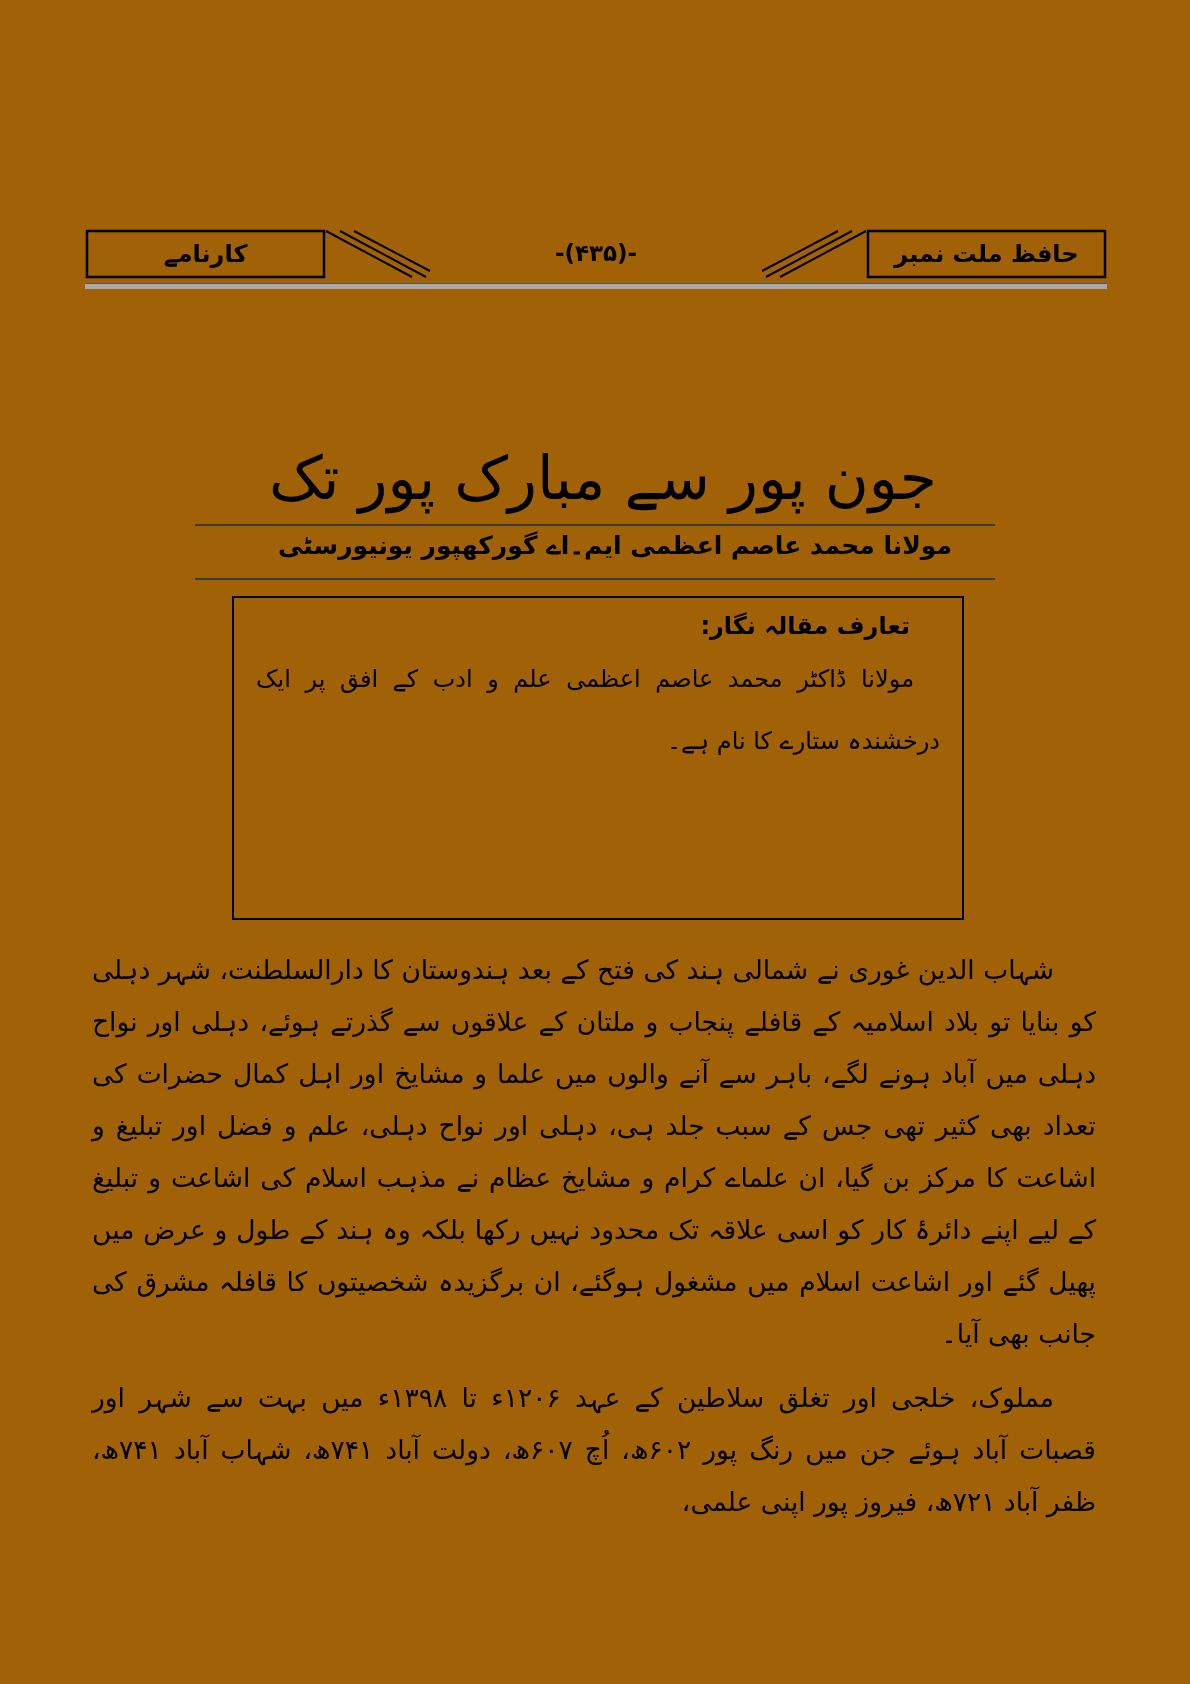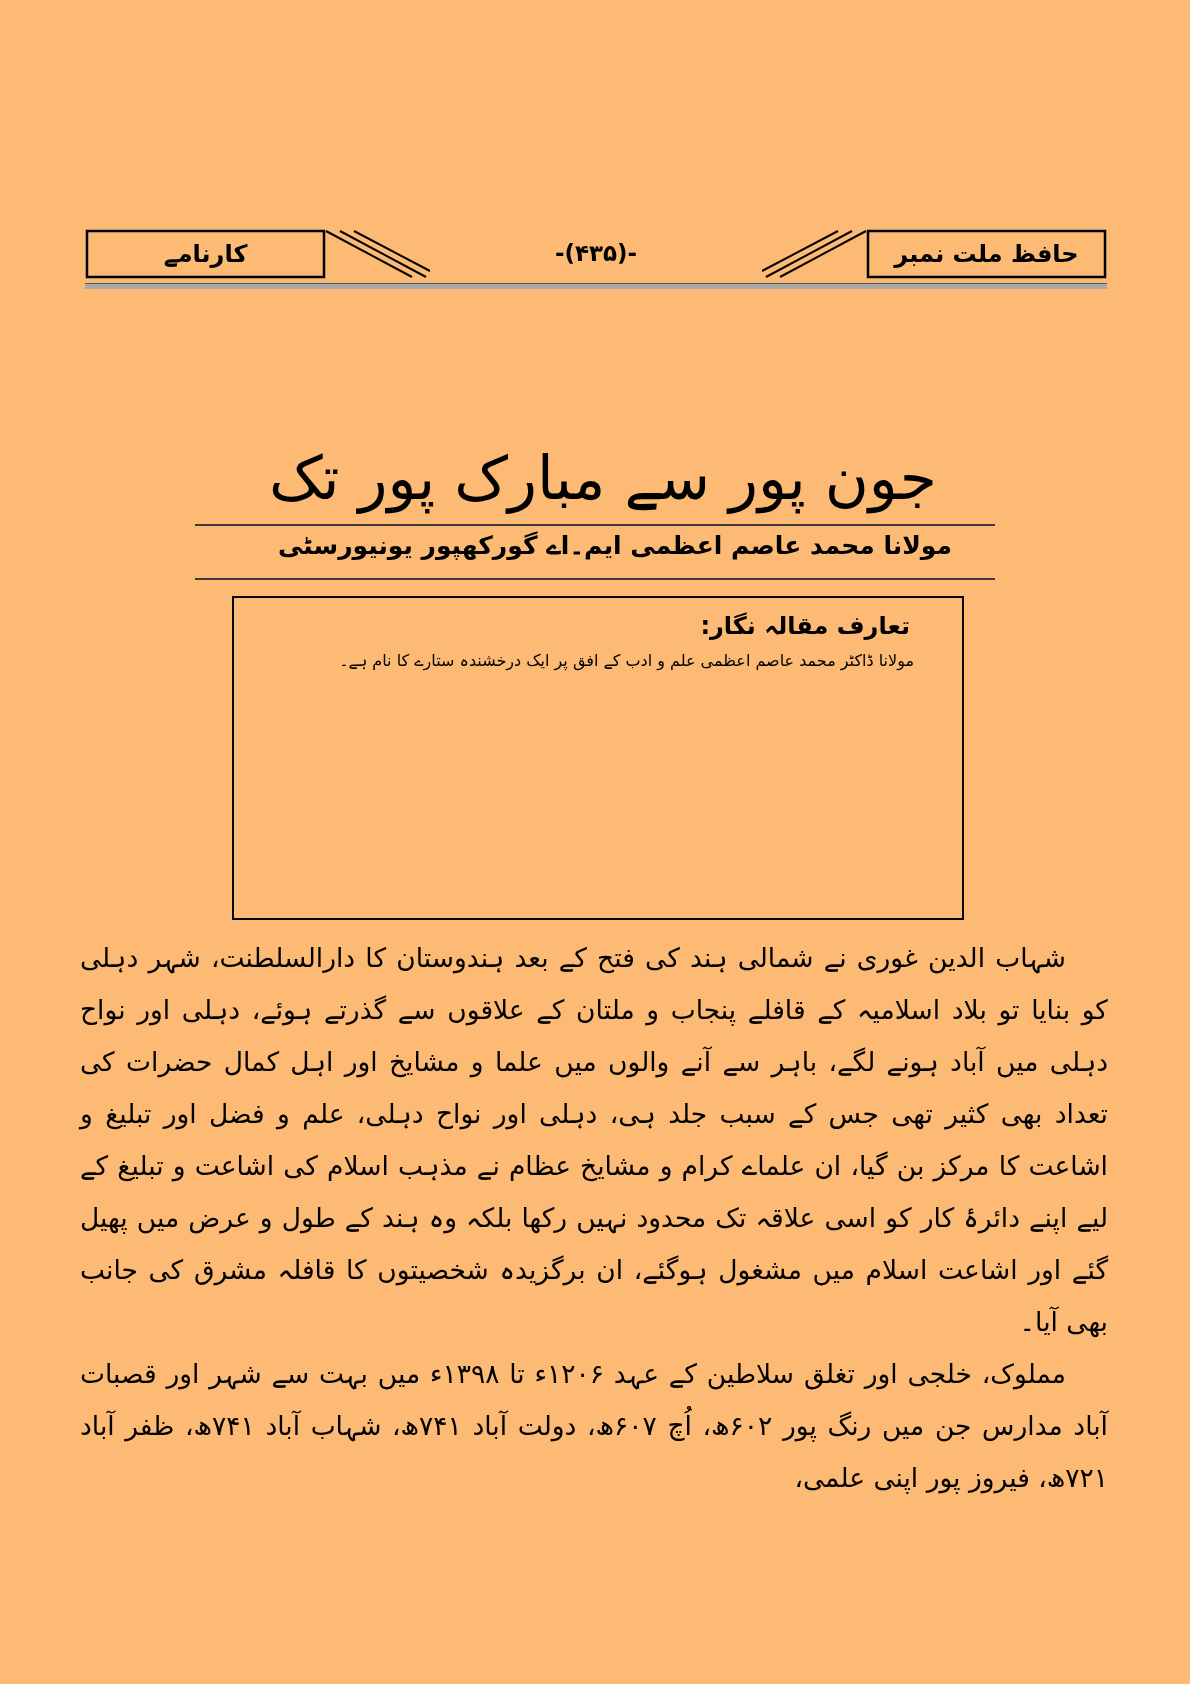--- a/index.html
+++ b/index.html
@@ -1,20 +1,20 @@
 <!DOCTYPE html>
 <html lang="ur" dir="rtl"><head>
 <meta charset="utf-8">
 <style>
   html,body{margin:0;padding:0;background:#e8e8e8;}
   .page{
     position:relative;
     width:1190px;height:1684px;
     margin:0 auto;
-    background:#fdba74;
+    background:#a16207;
     font-family:"DejaVu Sans",sans-serif;
     color:#000;
     direction:rtl;
     overflow:hidden;
   }
   
   .header-row{
     position:absolute;top:224px;left:85px;width:1022px;height:58px;
     display:flex;align-items:center;justify-content:space-between;
     direction:ltr;
@@ -55,31 +55,31 @@
     border:2.5px solid #000;
     padding:14px 22px 14px 22px;
     text-align:justify;
     margin-left:28px;
   }
   .intro-heading{
     font-size:24px;font-weight:bold;
     text-indent:30px;margin:0 0 8px 0;
   }
   .intro-box p{
-    margin:0;font-size:16px;line-height:26px;
+    margin:0;font-size:24px;line-height:62px;
     text-indent:26px;
   }
   .intro-box p .lbl{font-weight:bold;}
   
   .body-text{
     position:absolute;top:932px;right:82px;width:1028px;
     text-align:justify;
   }
   .body-text p{
-    margin:0;font-size:26.5px;line-height:52px;
+    margin:12px;font-size:26.5px;line-height:52px;
     text-indent:42px;
   }
 </style>
 </head>
 <body>
 
 <div class="page">
 
   <div class="header-row">
 
@@ -114,16 +114,16 @@
   <div class="byline">مولانا محمد عاصم اعظمی ایم۔اے گورکھپور یونیورسٹی</div>
   <div class="rule rule-2"></div>
 
   <div class="intro-box">
     <div class="intro-heading">تعارف مقالہ نگار:</div>
     <p><span>مولانا ڈاکٹر محمد عاصم اعظمی علم و ادب کے افق پر ایک درخشندہ ستارے کا نام ہے۔</span></p>
   </div>
 
   <div class="body-text">
     <p>شہاب الدین غوری نے شمالی ہند کی فتح کے بعد ہندوستان کا دارالسلطنت، شہر دہلی کو بنایا تو بلاد اسلامیہ کے قافلے پنجاب و ملتان کے علاقوں سے گذرتے ہوئے، دہلی اور نواح دہلی میں آباد ہونے لگے، باہر سے آنے والوں میں علما و مشایخ اور اہل کمال حضرات کی تعداد بھی کثیر تھی جس کے سبب جلد ہی، دہلی اور نواح دہلی، علم و فضل اور تبلیغ و اشاعت کا مرکز بن گیا، ان علماے کرام و مشایخ عظام نے مذہب اسلام کی اشاعت و تبلیغ کے لیے اپنے دائرۂ کار کو اسی علاقہ تک محدود نہیں رکھا بلکہ وہ ہند کے طول و عرض میں پھیل گئے اور اشاعت اسلام میں مشغول ہوگئے، ان برگزیدہ شخصیتوں کا قافلہ مشرق کی جانب بھی آیا۔</p>
-    <p>مملوک، خلجی اور تغلق سلاطین کے عہد ۱۲۰۶ء تا ۱۳۹۸ء میں بہت سے شہر اور قصبات آباد مدارس جن میں رنگ پور ۶۰۲ھ، اُچ ۶۰۷ھ، دولت آباد ۷۴۱ھ، شہاب آباد ۷۴۱ھ، ظفر آباد ۷۲۱ھ، فیروز پور اپنی علمی،</p>
+    <p>مملوک، خلجی اور تغلق سلاطین کے عہد ۱۲۰۶ء تا ۱۳۹۸ء میں بہت سے شہر اور قصبات آباد ہوئے جن میں رنگ پور ۶۰۲ھ، اُچ ۶۰۷ھ، دولت آباد ۷۴۱ھ، شہاب آباد ۷۴۱ھ، ظفر آباد ۷۲۱ھ، فیروز پور اپنی علمی،</p>
   </div>
 
 </div>
 
 </body></html>

